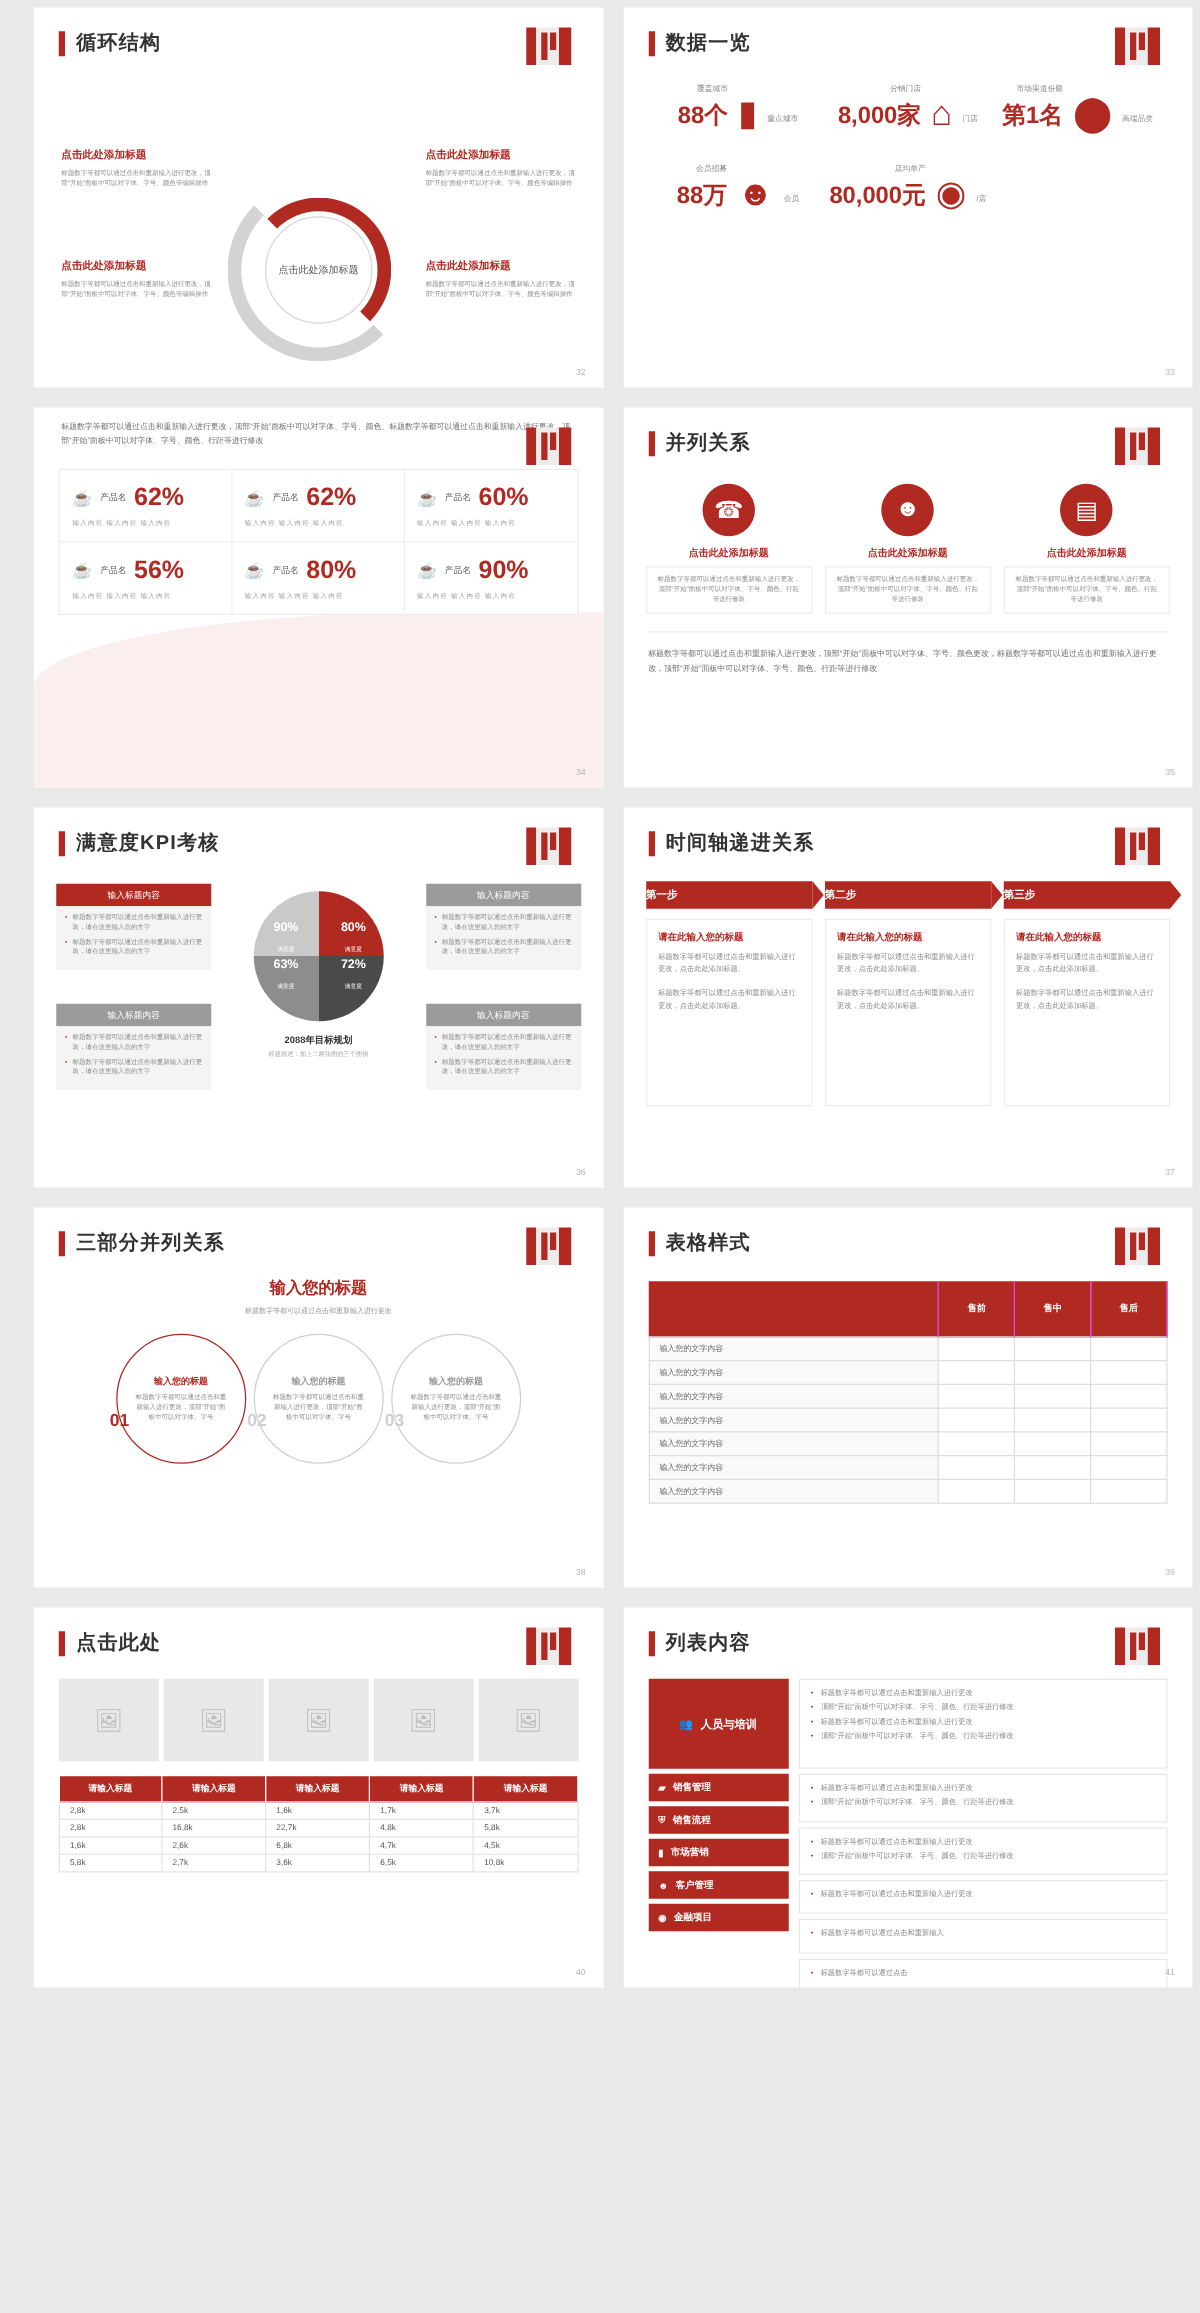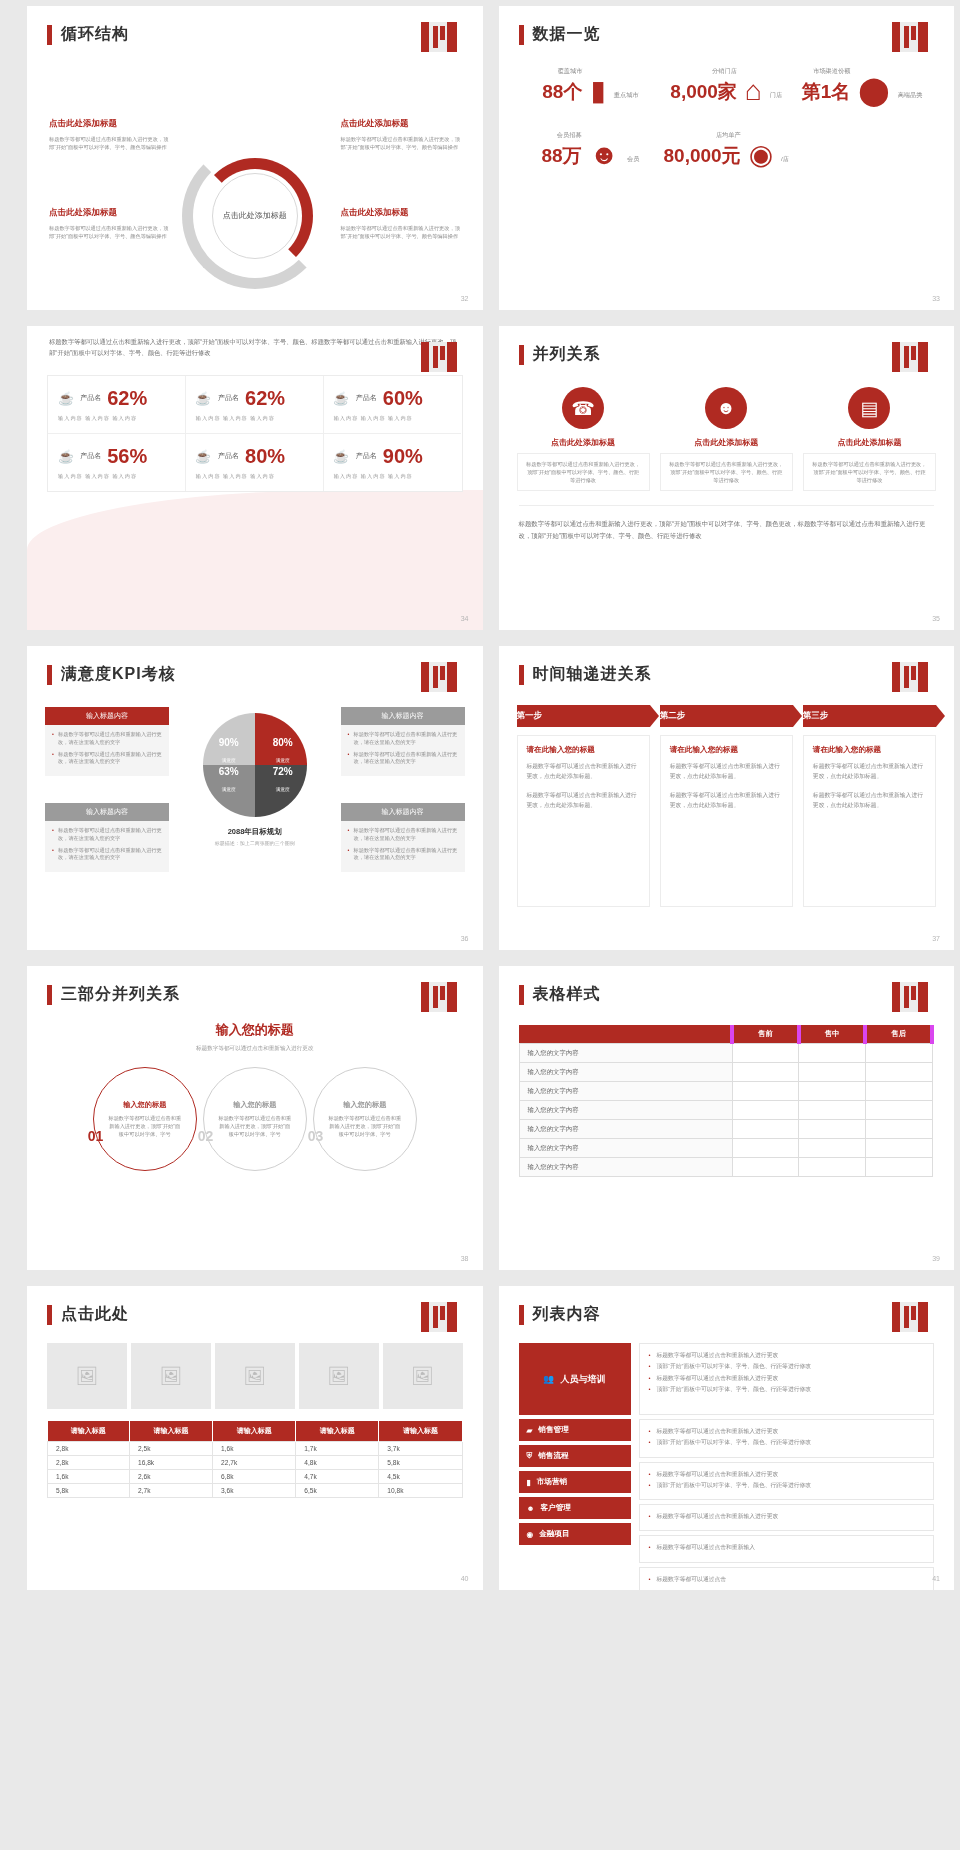--- a/index.html
+++ b/index.html
@@ -153,21 +153,21 @@
   .s37 { display: grid; grid-template-columns: repeat(3,1fr); gap: 10px; padding: 20px 18px 0; }
   .arrowhead {
     background: #b02a22; color: #fff; font-size: 8.5px; font-weight: bold;
     text-align: left; padding: 5px 0; position: relative; margin-bottom: 8px;
   }
   .arrowhead::after {
     content: ""; position: absolute; right: -9px; top: 0;
     border-left: 9px solid #b02a22;
     border-top: 11px solid transparent; border-bottom: 11px solid transparent;
   }
-  .s37-body { border: 1px solid #ececec; padding: 9px 9px; height: 172px; }
+  .s37-body { border: 1px solid #ececec; padding: 9px 9px; height: 150px; }
   .s37-h { font-size: 7.6px; font-weight: bold; color: #b02a22; margin-bottom: 6px; }
   .s37-p { font-size: 5.8px; line-height: 1.75; color: #8a8a8a; margin-bottom: 9px; }
 
   
   .s38-top { text-align: center; margin-top: 16px; }
   .s38-top .h { font-size: 13px; font-weight: bold; color: #b02a22; }
   .s38-top .s { font-size: 5.6px; color: #999; margin-top: 6px; }
   .s38-row { display: flex; justify-content: center; gap: 6px; margin-top: 14px; }
   .s38-c {
     width: 104px; height: 104px; border-radius: 50%; border: 1px solid #cfcfcf;
@@ -180,21 +180,21 @@
   .s38-num {
     position: absolute; left: -6px; bottom: 26px; font-size: 14px;
     font-weight: bold; color: #cfcfcf;
   }
   .s38-c.on .s38-num { color: #b02a22; }
 
   
   .tbl { width: calc(100% - 40px); margin: 20px 20px 0; border-collapse: collapse; }
   .tbl th {
     background: #b02a22; color: #fff; font-size: 7.4px; font-weight: bold;
-    padding: 4px 0; border-right: 4px solid #d946ef;
+    padding: 17px 0; border-right: 1px solid #d946ef;
   }
   .tbl th:first-child { background: #b02a22; }
   .tbl td {
     border: 1px solid #ddd; height: 19px; font-size: 6.4px; color: #666;
     padding-left: 8px;
   }
   .tbl td:first-child { background: #fafafa; }
 
   
   .ph-row { display: grid; grid-template-columns: repeat(5,1fr); gap: 4px; margin: 18px 20px 0; }

